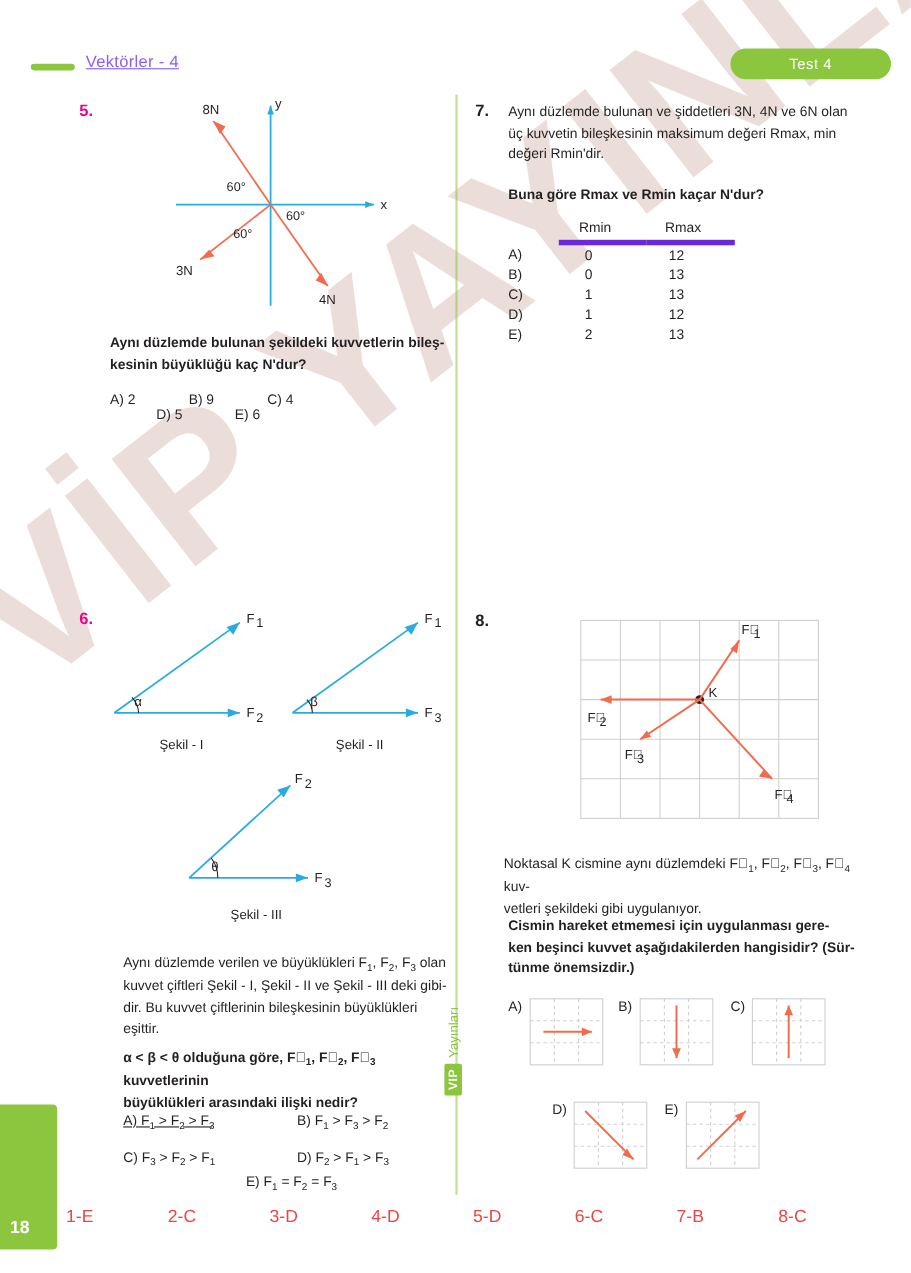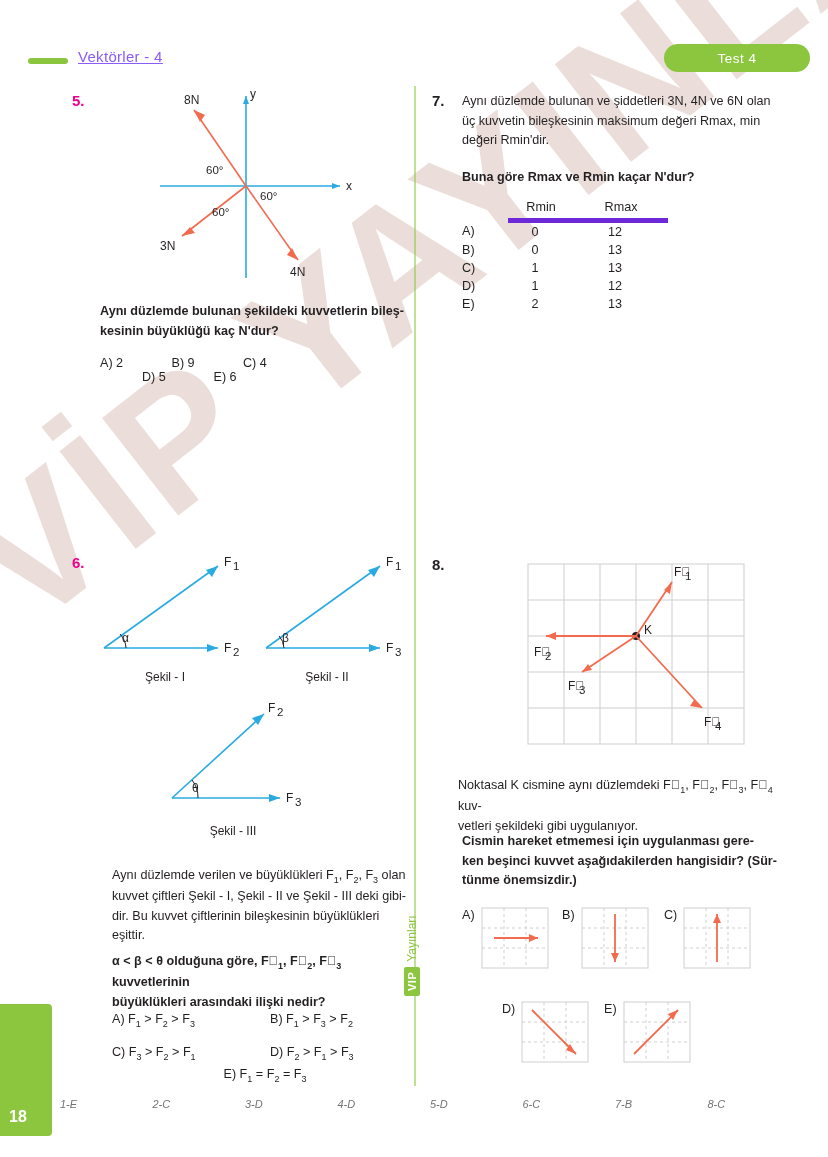--- a/index.html
+++ b/index.html
@@ -84,21 +84,21 @@
     background:#8cc63f;color:#fff;font-size:11px;font-weight:bold;
     padding:2px 5px;border-radius:2px;letter-spacing:.5px;
   }
   .vip-txt{color:#8cc63f;font-size:12px;}
 
   
   .answers{
     position:absolute;left:60px;top:1098px;width:740px;
     display:flex;
   }
-  .answers div{flex:1;font-size:11px;color:#737373;font-style:italic;}
+  .answers div{flex:1;font-size:16px;color:#ef4444;}
 
   
   .qnum{
     position:absolute;font-weight:bold;font-size:15px;color:#ec008c;
   }
   .qnum.dark{color:#231f20;}
   .ptext{
     position:absolute;font-size:12.6px;line-height:1.55;color:#231f20;
   }
   .ptext.bold{font-weight:bold;}
@@ -249,21 +249,21 @@
       eşittir.
     </div>
 
     <div class="ptext bold" style="left:112px;top:952px;width:306px;">
       α &lt; β &lt; θ olduğuna göre, F⃗<span class="mono-sub">1</span>, F⃗<span class="mono-sub">2</span>, F⃗<span class="mono-sub">3</span> kuvvetlerinin<br>
       büyüklükleri arasındaki ilişki nedir?
     </div>
 
     <div class="ptext" style="left:112px;top:1010px;width:306px;">
       <div style="display:flex;">
-        <span style="width:158px;">A) F<span class="mono-sub">1</span> &gt; F<span class="mono-sub">2</span> &gt; F<span class="mono-sub">3</span></span>
+        <span style="width:158px;text-decoration:underline;">A) F<span class="mono-sub">1</span> &gt; F<span class="mono-sub">2</span> &gt; F<span class="mono-sub">3</span></span>
         <span>B) F<span class="mono-sub">1</span> &gt; F<span class="mono-sub">3</span> &gt; F<span class="mono-sub">2</span></span>
       </div>
       <div style="display:flex;margin-top:12px;">
         <span style="width:158px;">C) F<span class="mono-sub">3</span> &gt; F<span class="mono-sub">2</span> &gt; F<span class="mono-sub">1</span></span>
         <span>D) F<span class="mono-sub">2</span> &gt; F<span class="mono-sub">1</span> &gt; F<span class="mono-sub">3</span></span>
       </div>
       <div style="text-align:center;">
         <span>E) F<span class="mono-sub">1</span> = F<span class="mono-sub">2</span> = F<span class="mono-sub">3</span></span>
       </div>
     </div>

